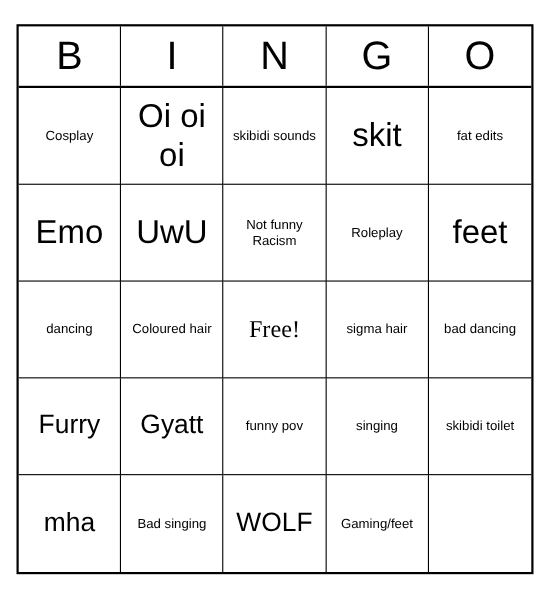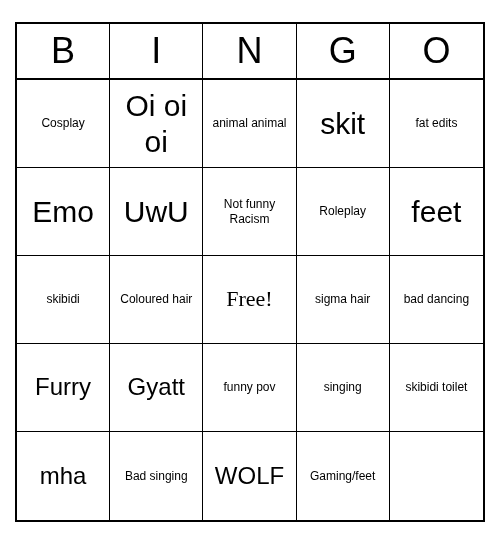--- a/index.html
+++ b/index.html
@@ -73,21 +73,21 @@
       <div class="bingo-letter">O</div>
     </div>
   <div class="bingo-grid">
   <div class="bingo-cell">
         <span class="cell-text size-small">Cosplay</span>
       </div>
       <div class="bingo-cell">
         <span class="cell-text size-xlarge">Oi oi oi</span>
       </div>
       <div class="bingo-cell">
-        <span class="cell-text size-small">animal animal</span>
+        <span class="cell-text size-small">skibidi sounds</span>
       </div>
       <div class="bingo-cell">
         <span class="cell-text size-xlarge">skit</span>
       </div>
       <div class="bingo-cell">
         <span class="cell-text size-small">fat edits</span>
       </div>
       <div class="bingo-cell">
         <span class="cell-text size-xlarge">Emo</span>
       </div>
@@ -97,21 +97,21 @@
       <div class="bingo-cell">
         <span class="cell-text size-small">Not funny Racism</span>
       </div>
       <div class="bingo-cell">
         <span class="cell-text size-small">Roleplay</span>
       </div>
       <div class="bingo-cell">
         <span class="cell-text size-xlarge">feet</span>
       </div>
       <div class="bingo-cell">
-        <span class="cell-text size-small">skibidi</span>
+        <span class="cell-text size-small">dancing</span>
       </div>
       <div class="bingo-cell">
         <span class="cell-text size-small">Coloured hair</span>
       </div>
       <div class="bingo-cell">
         <span class="cell-text size-free">Free!</span>
       </div>
       <div class="bingo-cell">
         <span class="cell-text size-small">sigma hair</span>
       </div>

